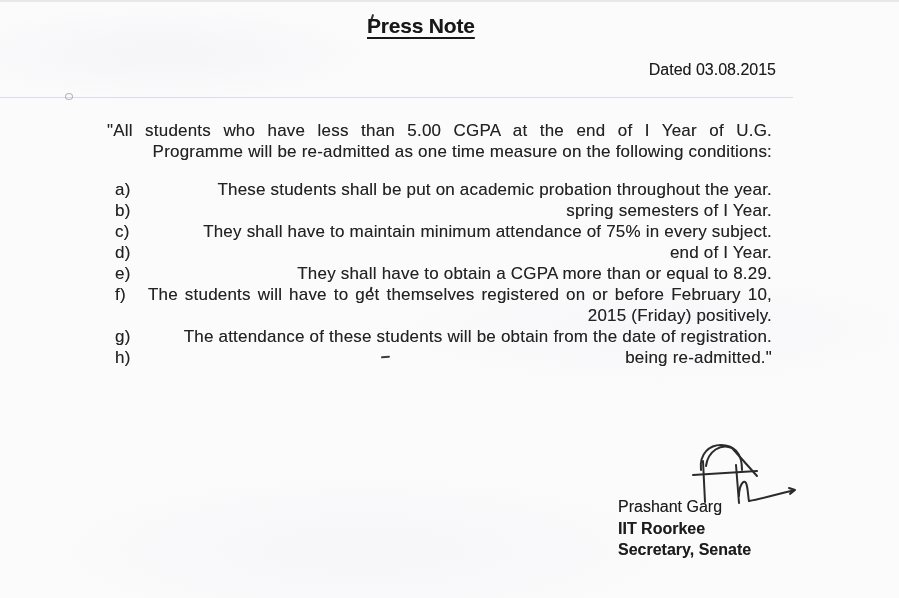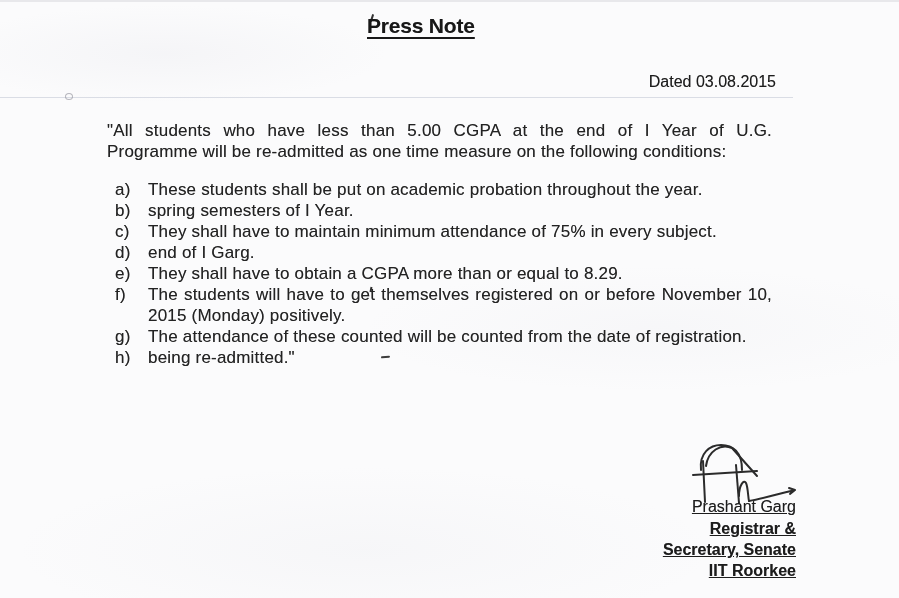--- a/index.html
+++ b/index.html
@@ -34,21 +34,20 @@
     line-height: 24px;
   }
 
   
   .date {
     position: absolute;
     right: 135px; top: 60px;
     font-size: 16px;
     line-height: 20px;
     color: #1d1d1d;
-    margin-top: 12px;
   }
 
   
   .intro {
     position: absolute;
     left: 107px; top: 120px;
     width: 665px;
     font-size: 17px;
     line-height: 21px;
     letter-spacing: 0.2px;
@@ -57,38 +56,37 @@
     position: absolute;
     left: 115px; top: 179px;
     width: 657px;
     font-size: 17px;
     line-height: 21px;
     letter-spacing: 0.2px;
   }
   .cond { display: flex; }
   .cond .lab { flex: 0 0 33px; }
   .cond .txt { flex: 1 1 auto; min-width: 0; }
-  .line { text-align: left; }
+  .line { text-align: right; }
   .line.just { text-align: justify; text-align-last: justify; }
 
   
   .sig {
     position: absolute;
     left: 690px; top: 440px;
     width: 115px; height: 70px;
   }
   .sigblock {
     position: absolute;
     left: 618px; top: 496px;
     width: 178px;
-    text-align: right;
+    text-align: left;
     font-size: 16px;
     line-height: 21px;
     color: #1c1c1c;
-    text-decoration: underline;
   }
   .signame { font-weight: 400; margin-bottom: 1px; }
   .sigtitle { font-weight: 700; line-height: 21px; }
 
   
   .artifact { position: absolute; }
   .tick-title { left: 371px; top: 14px; width: 2px; height: 8px; background: #333; border-radius: 2px; transform: rotate(18deg); }
   .hline { left: 0; top: 97px; width: 793px; height: 1px; background: rgba(172,178,198,0.42); }
   .speck { left: 65px; top: 93px; width: 6px; height: 5px; border: 1px solid rgba(125,125,138,0.55); border-radius: 50%; }
   .dash-pos { left: 381px; top: 356px; width: 9px; height: 2px; background: #3c3c3c; border-radius: 1px; transform: rotate(-6deg); }
@@ -136,40 +134,40 @@
       </div>
       <div class="cond">
         <div class="lab">c)</div>
         <div class="txt">
           <div class="line">They shall have to maintain minimum attendance of 75% in every subject.</div>
         </div>
       </div>
       <div class="cond">
         <div class="lab">d)</div>
         <div class="txt">
-          <div class="line">end of I Garg.</div>
+          <div class="line">end of I Year.</div>
         </div>
       </div>
       <div class="cond">
         <div class="lab">e)</div>
         <div class="txt">
           <div class="line">They shall have to obtain a CGPA more than or equal to 8.29.</div>
         </div>
       </div>
       <div class="cond">
         <div class="lab">f)</div>
         <div class="txt">
-          <div class="line just">The students will have to get themselves registered on or before November 10,</div>
-          <div class="line">2015 (Monday) positively.</div>
+          <div class="line just">The students will have to get themselves registered on or before February 10,</div>
+          <div class="line">2015 (Friday) positively.</div>
         </div>
       </div>
       <div class="cond">
         <div class="lab">g)</div>
         <div class="txt">
-          <div class="line">The attendance of these counted will be counted from the date of registration.</div>
+          <div class="line">The attendance of these students will be obtain from the date of registration.</div>
         </div>
       </div>
       <div class="cond">
         <div class="lab">h)</div>
         <div class="txt">
           <div class="line">being re-admitted."</div>
         </div>
       </div>
     </div>
 
@@ -182,21 +180,20 @@
     <path d="M16 26 C18 11, 31 3, 42 8 L67 36"></path>
     <path d="M3 35 L67 31"></path>
     <path d="M46 25 L49 63"></path>
     <path d="M49 56 C49 45, 54 39, 56 43 C58 47, 58 57, 59 61"></path>
     <path d="M59 61 C75 58, 92 53, 105 50 L99 48 M105 50 L100 54"></path>
   </svg>
 
   <div class="sigblock">
     <div class="signame">Prashant Garg</div>
     <div>
-        <div class="sigtitle">Registrar &amp;</div>
+        <div class="sigtitle">IIT Roorkee</div>
         <div class="sigtitle">Secretary, Senate</div>
-        <div class="sigtitle">IIT Roorkee</div>
       </div>
   </div>
 
   <div class="artifact edgesoft"></div>
   <div class="artifact edge"></div>
 </div>
 
 </body></html>

